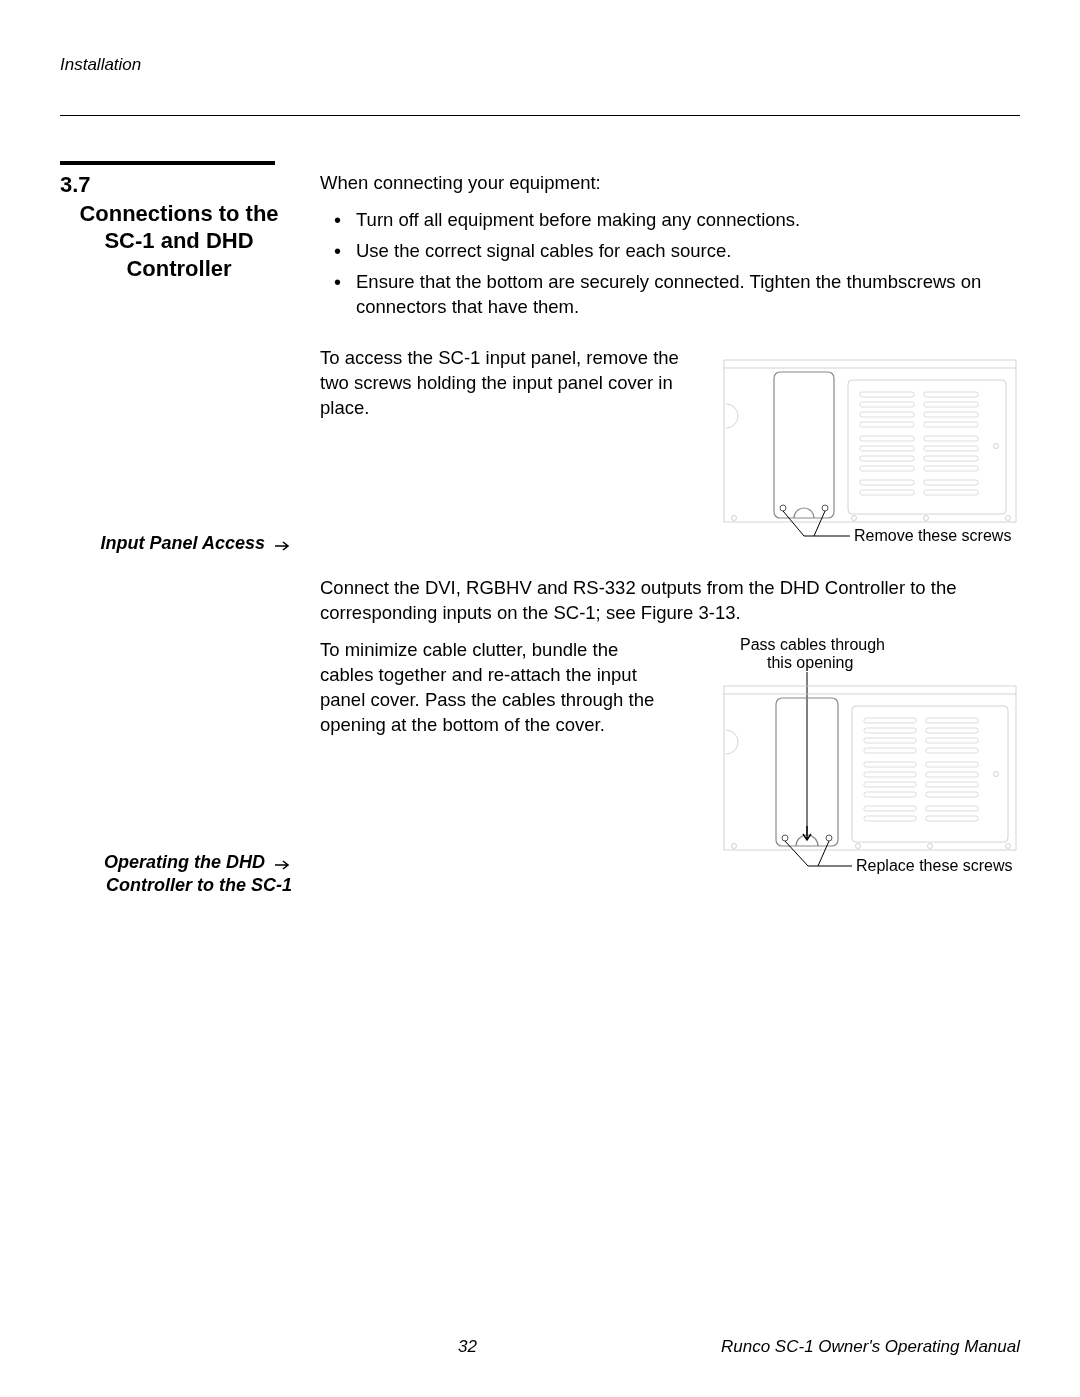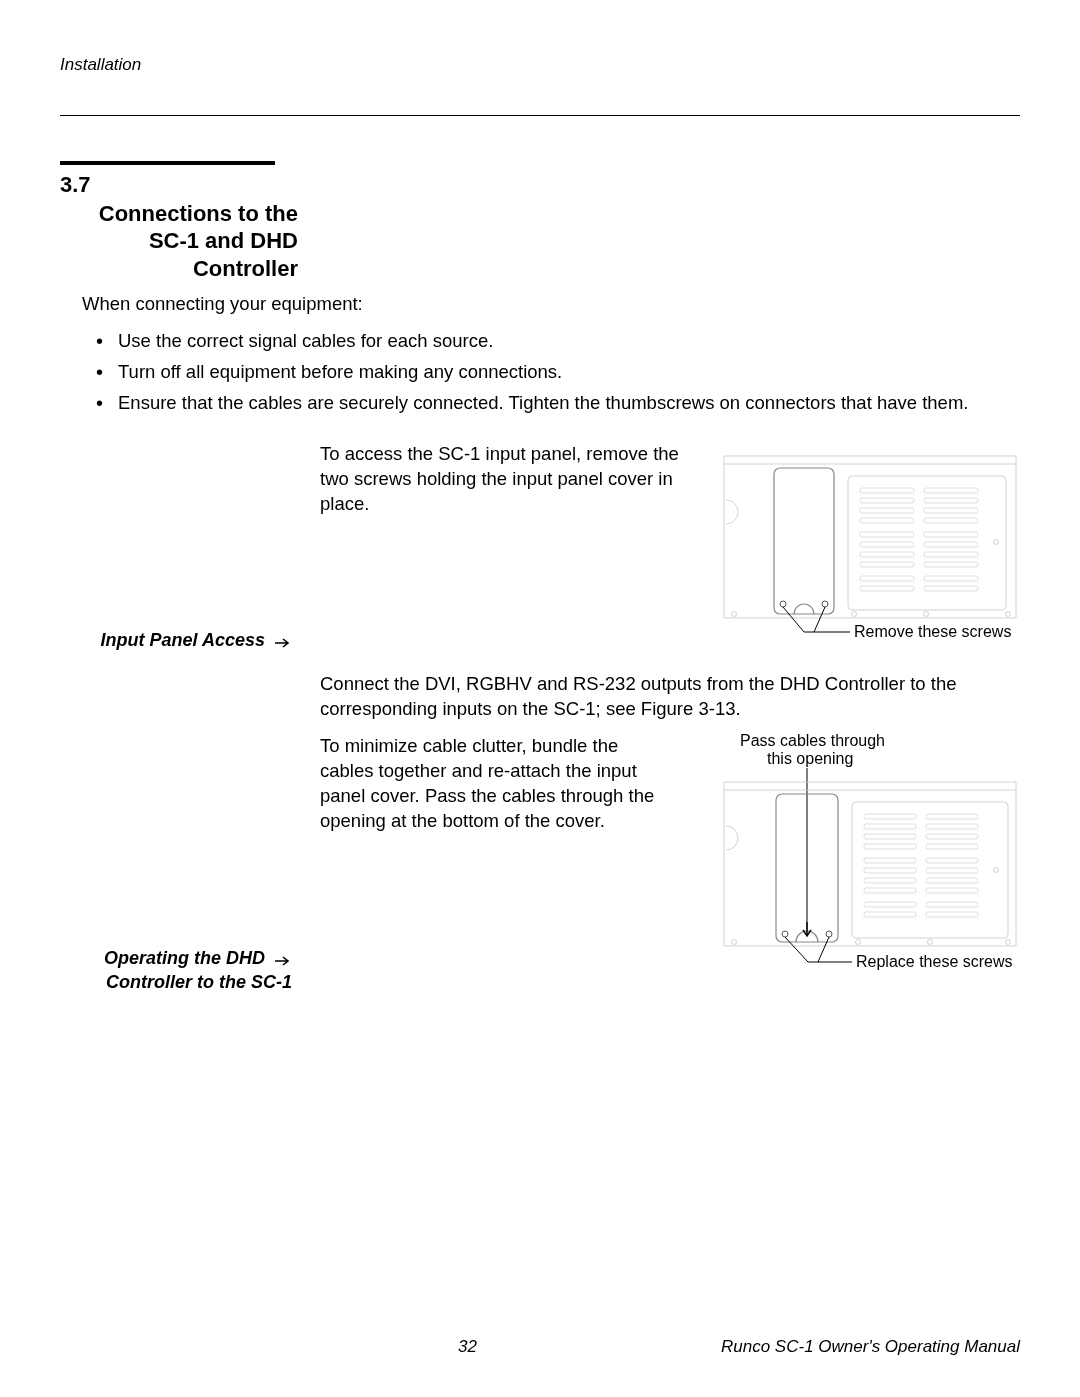--- a/index.html
+++ b/index.html
@@ -24,38 +24,37 @@
   }
   .section-rule {
     width: 215px;
     border: none;
     border-top: 4px solid #000;
     margin-bottom: 6px;
   }
   .content {
     display: flex;
     align-items: flex-start;
-    flex-direction: column;
   }
   .left-col {
     width: 238px;
     flex-shrink: 0;
     text-align: right;
     padding-right: 0;
   }
   .sec-num {
     font-weight: bold;
     font-size: 22px;
     text-align: left;
     line-height: 1.3;
   }
   .sec-title {
     font-weight: bold;
     font-size: 22px;
-    text-align: right;
+    text-align: center;
     line-height: 1.25;
     margin-bottom: 10px;
   }
   .right-col {
     flex: 1;
     padding-left: 22px;
     font-size: 18.5px;
     line-height: 1.35;
   }
   .para { margin-bottom: 12px; }
@@ -136,23 +135,23 @@
 <hr class="section-rule">
 
 <div class="content">
   <div class="left-col">
     <div class="sec-num">3.7</div>
     <div class="sec-title">Connections to the SC-1 and DHD Controller</div>
   </div>
   <div class="right-col">
     <div class="para">When connecting your equipment:</div>
     <ul class="bullets">
+      <li>Turn off all equipment before making any connections.</li>
       <li>Use the correct signal cables for each source.</li>
-      <li>Turn off all equipment before making any connections.</li>
-      <li>Ensure that the cables are securely connected. Tighten the thumbscrews on connectors that have them.</li>
+      <li>Ensure that the bottom are securely connected. Tighten the thumbscrews on connectors that have them.</li>
     </ul>
   </div>
 </div>
 
 <div class="sub-row">
   <div class="sub-label">
     <span>Input Panel Access</span>
     <span class="arrow">
       <svg width="18" height="12" viewBox="0 0 18 12">
           <path d="M1 6 L13 6 M9 2 L14 6 L9 10" stroke="#000" stroke-width="1.6" fill="none"></path>
@@ -227,21 +226,21 @@
   <div class="sub-label">
     <span>Operating the DHD</span>
     <span class="arrow">
       <svg width="18" height="12" viewBox="0 0 18 12">
           <path d="M1 6 L13 6 M9 2 L14 6 L9 10" stroke="#000" stroke-width="1.6" fill="none"></path>
         </svg>
     </span><br>
     <span>Controller to the SC-1</span>
   </div>
   <div class="sub-body">
-    <div class="para">Connect the DVI, RGBHV and RS-232 outputs from the DHD Controller to the corresponding inputs on the SC-1; see Figure 3-13.</div>
+    <div class="para">Connect the DVI, RGBHV and RS-332 outputs from the DHD Controller to the corresponding inputs on the SC-1; see Figure 3-13.</div>
     <div class="sub-body-split">
       <div class="sub-text">To minimize cable clutter, bundle the cables together and re-attach the input panel cover. Pass the cables through the opening at the bottom of the cover.</div>
       <div class="fig-wrap">
         <svg class="diagram" width="320" height="260" viewBox="0 0 320 260">
 
           <text x="40" y="12" class="callout-text">Pass cables through</text>
           <text x="67" y="30" class="callout-text">this opening</text>
 
           <line x1="107" y1="34" x2="107" y2="198" stroke="#000" stroke-width="1"></line>
 

